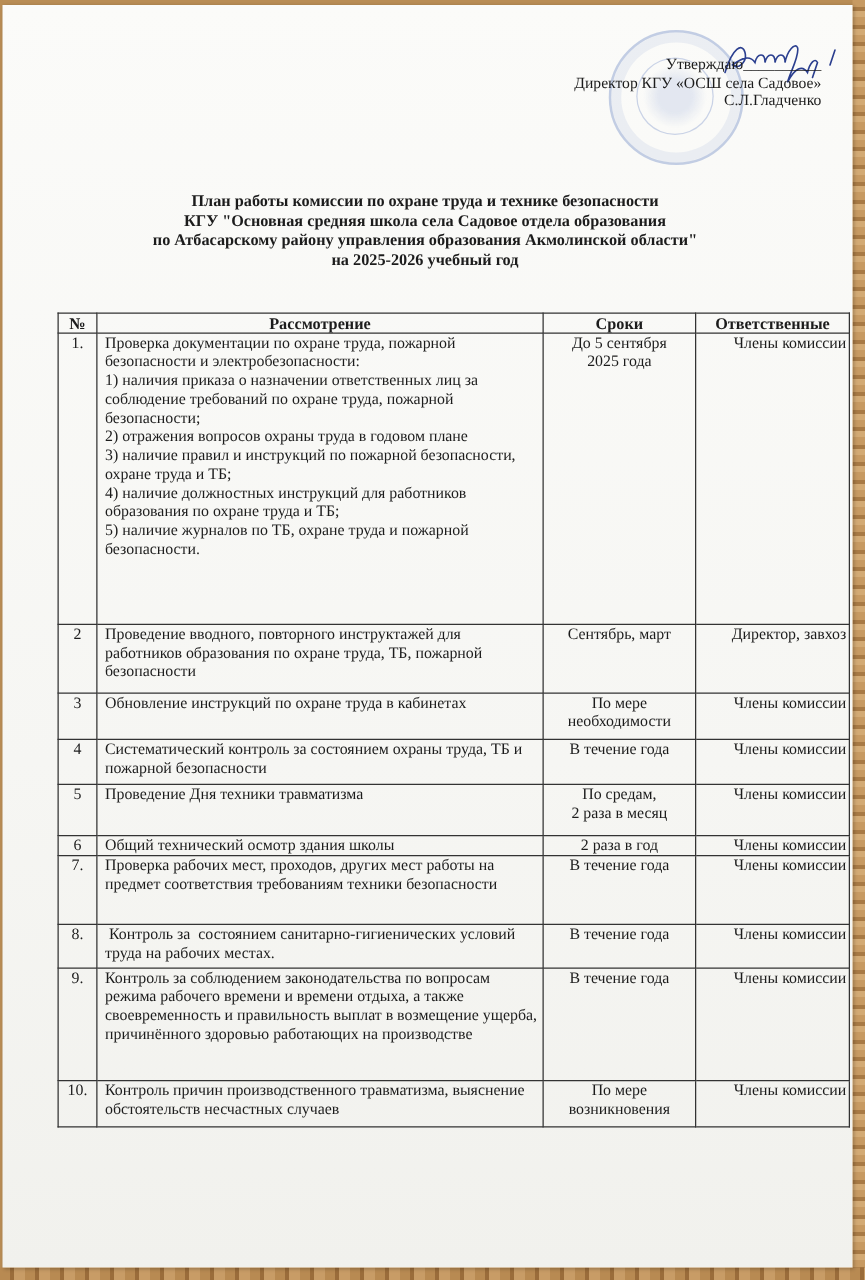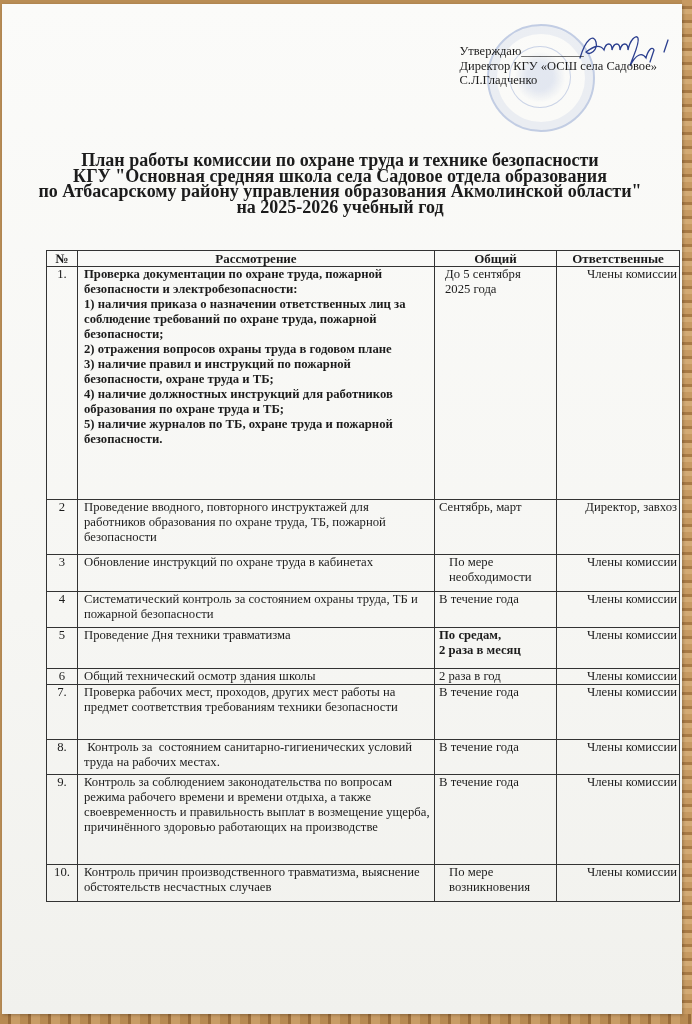--- a/index.html
+++ b/index.html
@@ -31,43 +31,43 @@
   .stamp-inner {
     position: absolute; left: 20px; top: 20px; width: 60px; height: 60px;
     border-radius: 50%;
     border: 1.5px solid rgba(90,120,190,0.3);
     background: radial-gradient(circle, rgba(120,145,205,0.18) 0 30%, transparent 60%);
   }
   .signature {
     position: absolute; left: 576px; top: 28px; width: 100px; height: 40px;
   }
   .approve {
-    position: absolute; right: 35px; top: 44px; text-align: left;
+    position: absolute; right: 35px; top: 44px; text-align: right;
     font-size: 12.5px; line-height: 14.5px;
   }
   .approve .line { white-space: pre; }
   .title {
     position: absolute; left: 0; top: 153px; width: 680px; text-align: center;
-    font-weight: bold; font-size: 18px; line-height: 15.6px;
+    font-weight: bold; font-size: 13px; line-height: 15.6px;
   }
   table {
     position: absolute; left: 46px; top: 250px; width: 633px;
     border-collapse: collapse; table-layout: fixed;
     font-size: 12.7px; line-height: 15px;
   }
   td, th {
     border: 1px solid #333; vertical-align: top; padding: 0 4px;
   }
   th { font-weight: bold; font-size: 13px; line-height: 14px; padding-top: 1px; padding-bottom: 0; }
   th.c-num { text-align: center; }
   td.c-num { text-align: center; padding: 0 2px; }
-  td.c-date { }
+  td.c-date { text-align: center; }
   td.c-resp { text-align: right; padding: 0 2px; }
   td.c-act { padding-left: 6px; padding-right: 4px; }
-  .pre { white-space: pre-line; font-weight: bold; }
+  .pre { white-space: pre-line; }
 </style>
 </head>
 <body>
 
 <div class="wood-right"></div>
 <div class="wood-bottom"></div>
 
 <div class="paper"></div>
 
 <div class="stamp">
@@ -96,21 +96,21 @@
   <colgroup>
     <col style="width:31px">
     <col style="width:357px">
     <col style="width:122px">
     <col style="width:123px">
   </colgroup>
   <thead>
     <tr style="height:15px">
       <th class="c-num">№</th>
       <th>Рассмотрение</th>
-      <th>Общий</th>
+      <th>Сроки</th>
       <th>Ответственные</th>
     </tr>
   </thead>
   <tbody>
     <tr style="height:233px">
       <td class="c-num">1.</td>
       <td class="c-act pre">Проверка документации по охране труда, пожарной безопасности и электробезопасности:
 1) наличия приказа о назначении ответственных лиц за соблюдение требований по охране труда, пожарной безопасности;
 2) отражения вопросов охраны труда   в годовом плане
 3) наличие правил и инструкций по пожарной безопасности, охране труда и ТБ;

